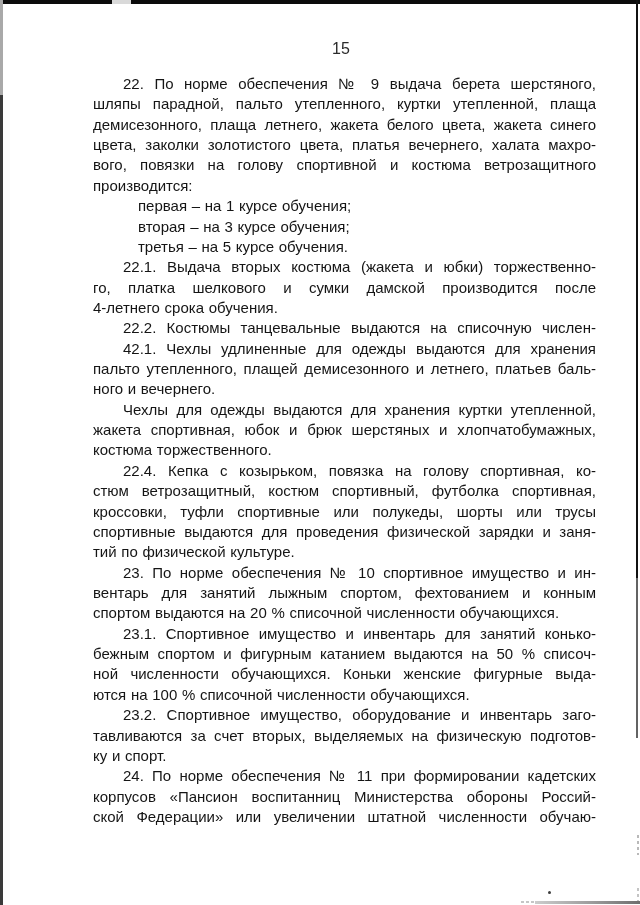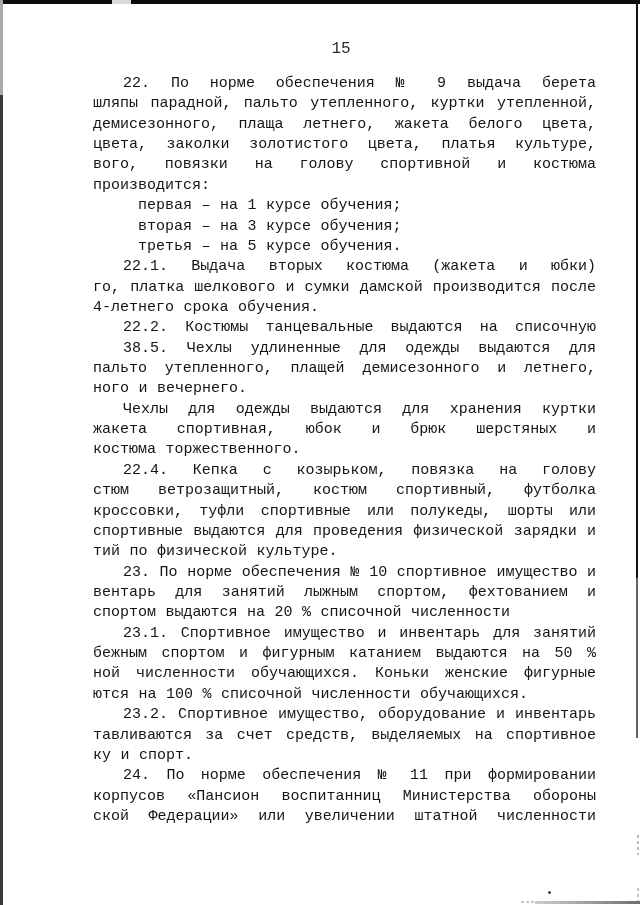--- a/index.html
+++ b/index.html
@@ -2,21 +2,21 @@
 <html><head>
 <meta charset="utf-8">
 <style>
   html, body { margin: 0; padding: 0; background: #ffffff; }
   .page {
     position: relative;
     width: 640px;
     height: 905px;
     background: #ffffff;
     overflow: hidden;
-    font-family: Liberation Mono, monospace;
+    font-family: Liberation Sans, sans-serif;
   }
 
   
   .top-bar { position: absolute; top: 0; left: 0; width: 640px; height: 4px; background: #0b0b0b; }
   .top-bar-gap { position: absolute; top: 0; left: 112px; width: 19px; height: 4px; background: #d9d9d9; }
   .left-line-top { position: absolute; top: 0; left: 0; width: 3px; height: 95px; background: #a9a9a9; }
   .left-line { position: absolute; top: 95px; left: 0; width: 3px; height: 810px; background: #3a3a3a; }
   .right-line-black { position: absolute; top: 0; left: 636px; width: 2px; height: 578px; background: #111111; }
   .right-line-gray { position: absolute; top: 578px; left: 636px; width: 2px; height: 160px; background: #636363; }
   .right-dashes-1 {
@@ -77,49 +77,49 @@
   <div class="bottom-line"></div>
   <div class="bottom-dashes"></div>
   <div class="speck-dot"></div>
 
   <div class="page-number">15</div>
 
   <div class="textcol">
       <div class="line first">22. По норме обеспечения № 9 выдача берета шерстяного,</div>
       <div class="line">шляпы парадной, пальто утепленного, куртки утепленной, плаща</div>
       <div class="line">демисезонного, плаща летнего, жакета белого цвета, жакета синего</div>
-      <div class="line">цвета, заколки золотистого цвета, платья культуре, халата махро-</div>
+      <div class="line">цвета, заколки золотистого цвета, платья вечернего, халата махро-</div>
       <div class="line">вого, повязки на голову спортивной и костюма ветрозащитного</div>
       <div class="line last">производится:</div>
       <div class="line list">первая – на 1 курсе обучения;</div>
       <div class="line list">вторая – на 3 курсе обучения;</div>
       <div class="line list">третья – на 5 курсе обучения.</div>
       <div class="line first">22.1. Выдача вторых костюма (жакета и юбки) торжественно-</div>
       <div class="line">го, платка шелкового и сумки дамской производится после</div>
       <div class="line last">4-летнего срока обучения.</div>
       <div class="line first">22.2. Костюмы танцевальные выдаются на списочную числен-</div>
-      <div class="line first">38.5. Чехлы удлиненные для одежды выдаются для хранения</div>
+      <div class="line first">42.1. Чехлы удлиненные для одежды выдаются для хранения</div>
       <div class="line">пальто утепленного, плащей демисезонного и летнего, платьев баль-</div>
       <div class="line last">ного и вечернего.</div>
       <div class="line first">Чехлы для одежды выдаются для хранения куртки утепленной,</div>
       <div class="line">жакета спортивная, юбок и брюк шерстяных и хлопчатобумажных,</div>
       <div class="line last">костюма торжественного.</div>
       <div class="line first">22.4. Кепка с козырьком, повязка на голову спортивная, ко-</div>
       <div class="line">стюм ветрозащитный, костюм спортивный, футболка спортивная,</div>
       <div class="line">кроссовки, туфли спортивные или полукеды, шорты или трусы</div>
       <div class="line">спортивные выдаются для проведения физической зарядки и заня-</div>
       <div class="line last">тий по физической культуре.</div>
       <div class="line first">23. По норме обеспечения № 10 спортивное имущество и ин-</div>
       <div class="line">вентарь для занятий лыжным спортом, фехтованием и конным</div>
       <div class="line last">спортом выдаются на 20 % списочной численности обучающихся.</div>
       <div class="line first">23.1. Спортивное имущество и инвентарь для занятий конько-</div>
       <div class="line">бежным спортом и фигурным катанием выдаются на 50 % списоч-</div>
       <div class="line">ной численности обучающихся. Коньки женские фигурные выда-</div>
       <div class="line last">ются на 100 % списочной численности обучающихся.</div>
       <div class="line first">23.2. Спортивное имущество, оборудование и инвентарь заго-</div>
-      <div class="line">тавливаются за счет средств, выделяемых на спортивное подготов-</div>
+      <div class="line">тавливаются за счет вторых, выделяемых на физическую подготов-</div>
       <div class="line last">ку и спорт.</div>
       <div class="line first">24. По норме обеспечения № 11 при формировании кадетских</div>
       <div class="line">корпусов «Пансион воспитанниц Министерства обороны Россий-</div>
       <div class="line">ской Федерации» или увеличении штатной численности обучаю-</div>
     </div>
 
 </div>
 
 </body></html>

